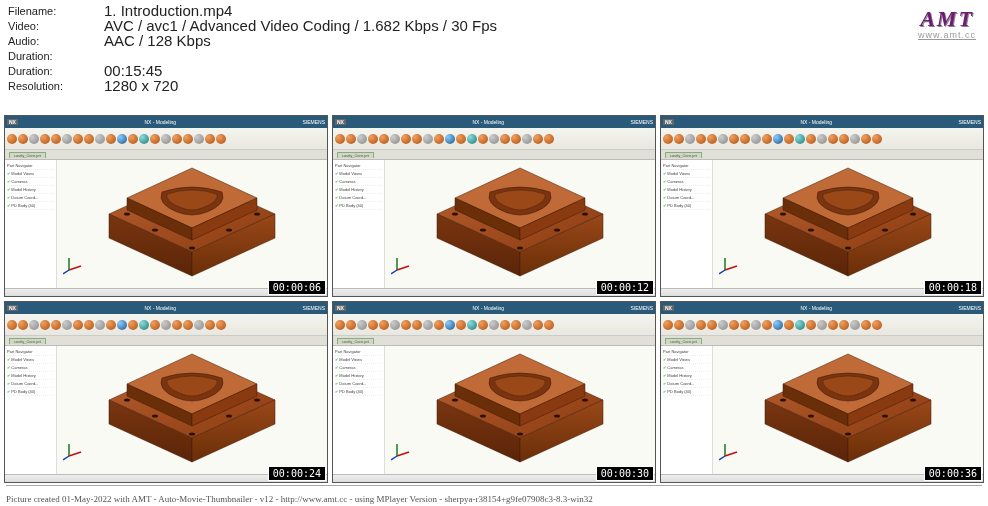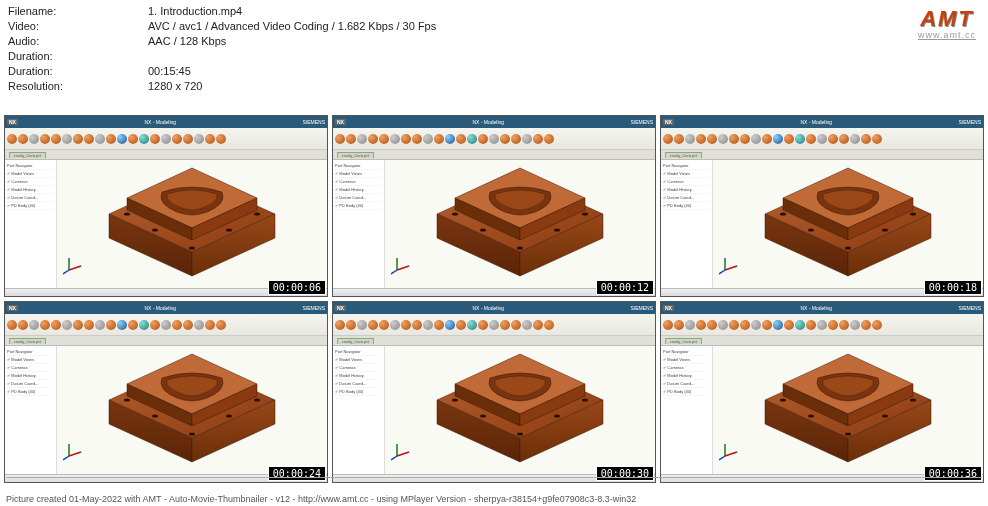--- a/index.html
+++ b/index.html
@@ -1,24 +1,24 @@
 <!DOCTYPE html>
 <html><head>
 <meta charset="utf-8">
 <style>
   * { margin: 0; padding: 0; box-sizing: border-box; }
   body { width: 988px; height: 506px; background: #fff; font-family: Arial, sans-serif; font-size: 11px; color: #333; position: relative; overflow: hidden; }
   
   .header { padding: 4px 8px 8px 8px; position: relative; }
-  .meta-row { display: flex; margin-bottom: 1px; line-height: 14px; gap: 44px; }
+  .meta-row { display: flex; margin-bottom: 1px; line-height: 14px; }
   .meta-label { width: 96px; font-size: 11px; color: #222; }
-  .meta-value { font-size: 11px; color: #222; }
+  .meta-value { font-size: 15px; color: #222; }
   
   .logo { position: absolute; top: 6px; right: 12px; text-align: center; }
-  .logo-text { font-size: 22px; font-weight: bold; letter-spacing: 2px; color: #c2410c; text-shadow: 1px 1px 0 #888; font-style: italic; }
+  .logo-text { font-size: 22px; font-weight: bold; letter-spacing: 2px; color: #701a75; text-shadow: 1px 1px 0 #888; font-style: italic; font-family: Liberation Serif, serif; }
   .logo-url { font-size: 9px; color: #999; letter-spacing: 1px; margin-top: -2px; text-decoration: underline; }
   
   .grid { display: grid; grid-template-columns: repeat(3, 1fr); grid-template-rows: repeat(2, 1fr); gap: 4px; padding: 13px 4px; height: 394px; }
   
   .thumb { border: 1px solid #555; background: #fff; position: relative; overflow: hidden; display: flex; flex-direction: column; }
   
   .titlebar { height: 12px; background: #2a5a7a; display: flex; align-items: center; justify-content: space-between; padding: 0 2px; font-size: 5px; color: #fff; }
   .titlebar .left { display: flex; align-items: center; gap: 2px; }
   .nx-badge { background: #666; color: #fff; padding: 0 2px; font-size: 5px; font-weight: bold; }
   
@@ -42,21 +42,21 @@
   .part { position: absolute; left: 50%; top: 50%; transform: translate(-50%, -50%); }
   .part svg { display: block; }
   
   .triad { position: absolute; left: 6px; bottom: 10px; }
   
   .timestamp { position: absolute; right: 1px; bottom: 1px; background: #000; color: #fff; font-size: 10px; padding: 1px 4px; font-family: monospace; border: 1px solid #fff; }
   
   .statusbar { height: 8px; background: linear-gradient(#eee, #ddd); border-top: 1px solid #bbb; display: flex; align-items: center; justify-content: flex-end; padding: 0 2px; gap: 1px; }
   .sb-dot { width: 4px; height: 4px; border-radius: 50%; background: #c96; }
   
-  .footer { position: absolute; bottom: 2px; left: 6px; right: 6px; font-size: 9px; color: #555; border-top: 1px solid #aaa; padding-top: 16px; }
+  .footer { position: absolute; bottom: 2px; left: 6px; right: 6px; font-size: 9px; color: #555; border-top: 1px solid #aaa; padding-top: 8px; font-family: Liberation Serif, serif; }
 </style>
 </head>
 <body>
 
 <div class="header">
   <div class="meta-row">
     <div class="meta-label">Filename:</div>
     <div class="meta-value">1. Introduction.mp4</div>
   </div>
   <div class="meta-row">

